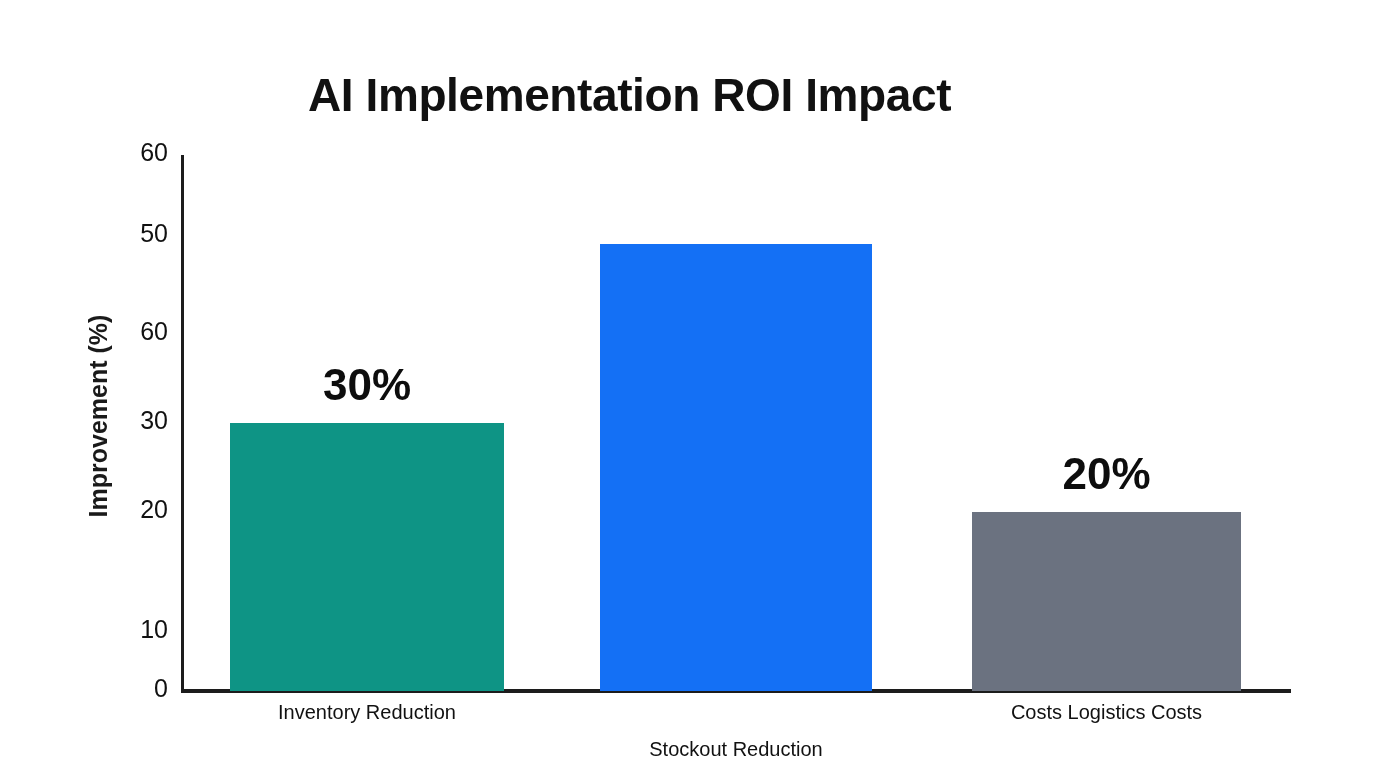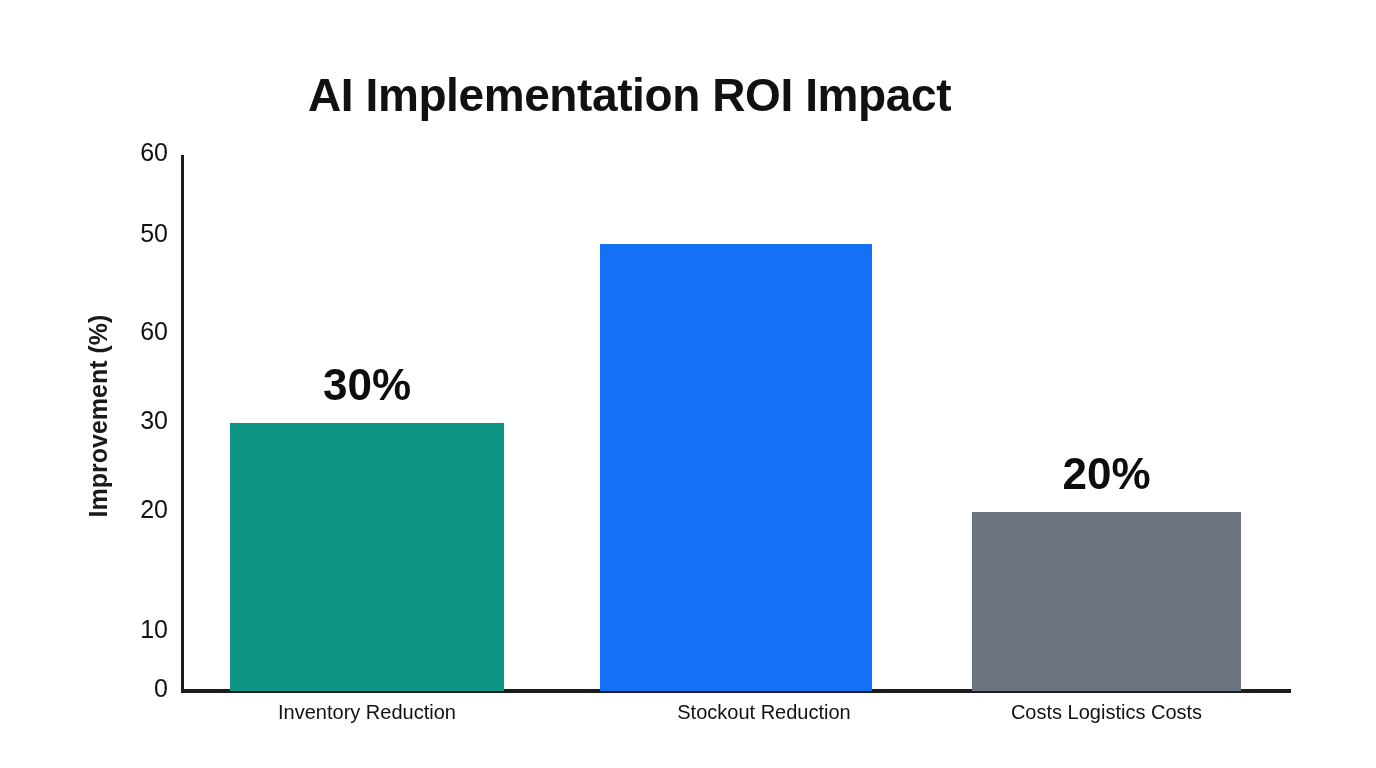--- a/index.html
+++ b/index.html
@@ -144,17 +144,17 @@
     </div>
   <div id="plot-area">
       <div class="bar" style="left: 49px; width: 274px; height: 268px; background: rgb(14, 148, 133);"></div>
       <div class="bar-value" style="left: 49px; width: 274px; top: 208px;">30%</div>
       <div class="bar" style="left: 419px; width: 272px; height: 446.667px; background: rgb(20, 112, 245);"></div>
       <div class="bar" style="left: 791px; width: 269px; height: 178.667px; background: rgb(107, 114, 128);"></div>
       <div class="bar-value" style="left: 791px; width: 269px; top: 297.333px;">20%</div>
     </div>
   <div id="x-ticks">
       <div class="x-tick" style="left: 190px; width: 354px;">Inventory Reduction</div>
-      <div class="x-tick" style="left: 588px; width: 352px;">Stockout Reduction</div>
+      <div class="x-tick" style="left: 560px; width: 352px; margin-top: 37px;">Stockout Reduction</div>
       <div class="x-tick" style="left: 932px; width: 349px;">Costs Logistics Costs</div>
     </div>
 
 </div>
 
 </body></html>

